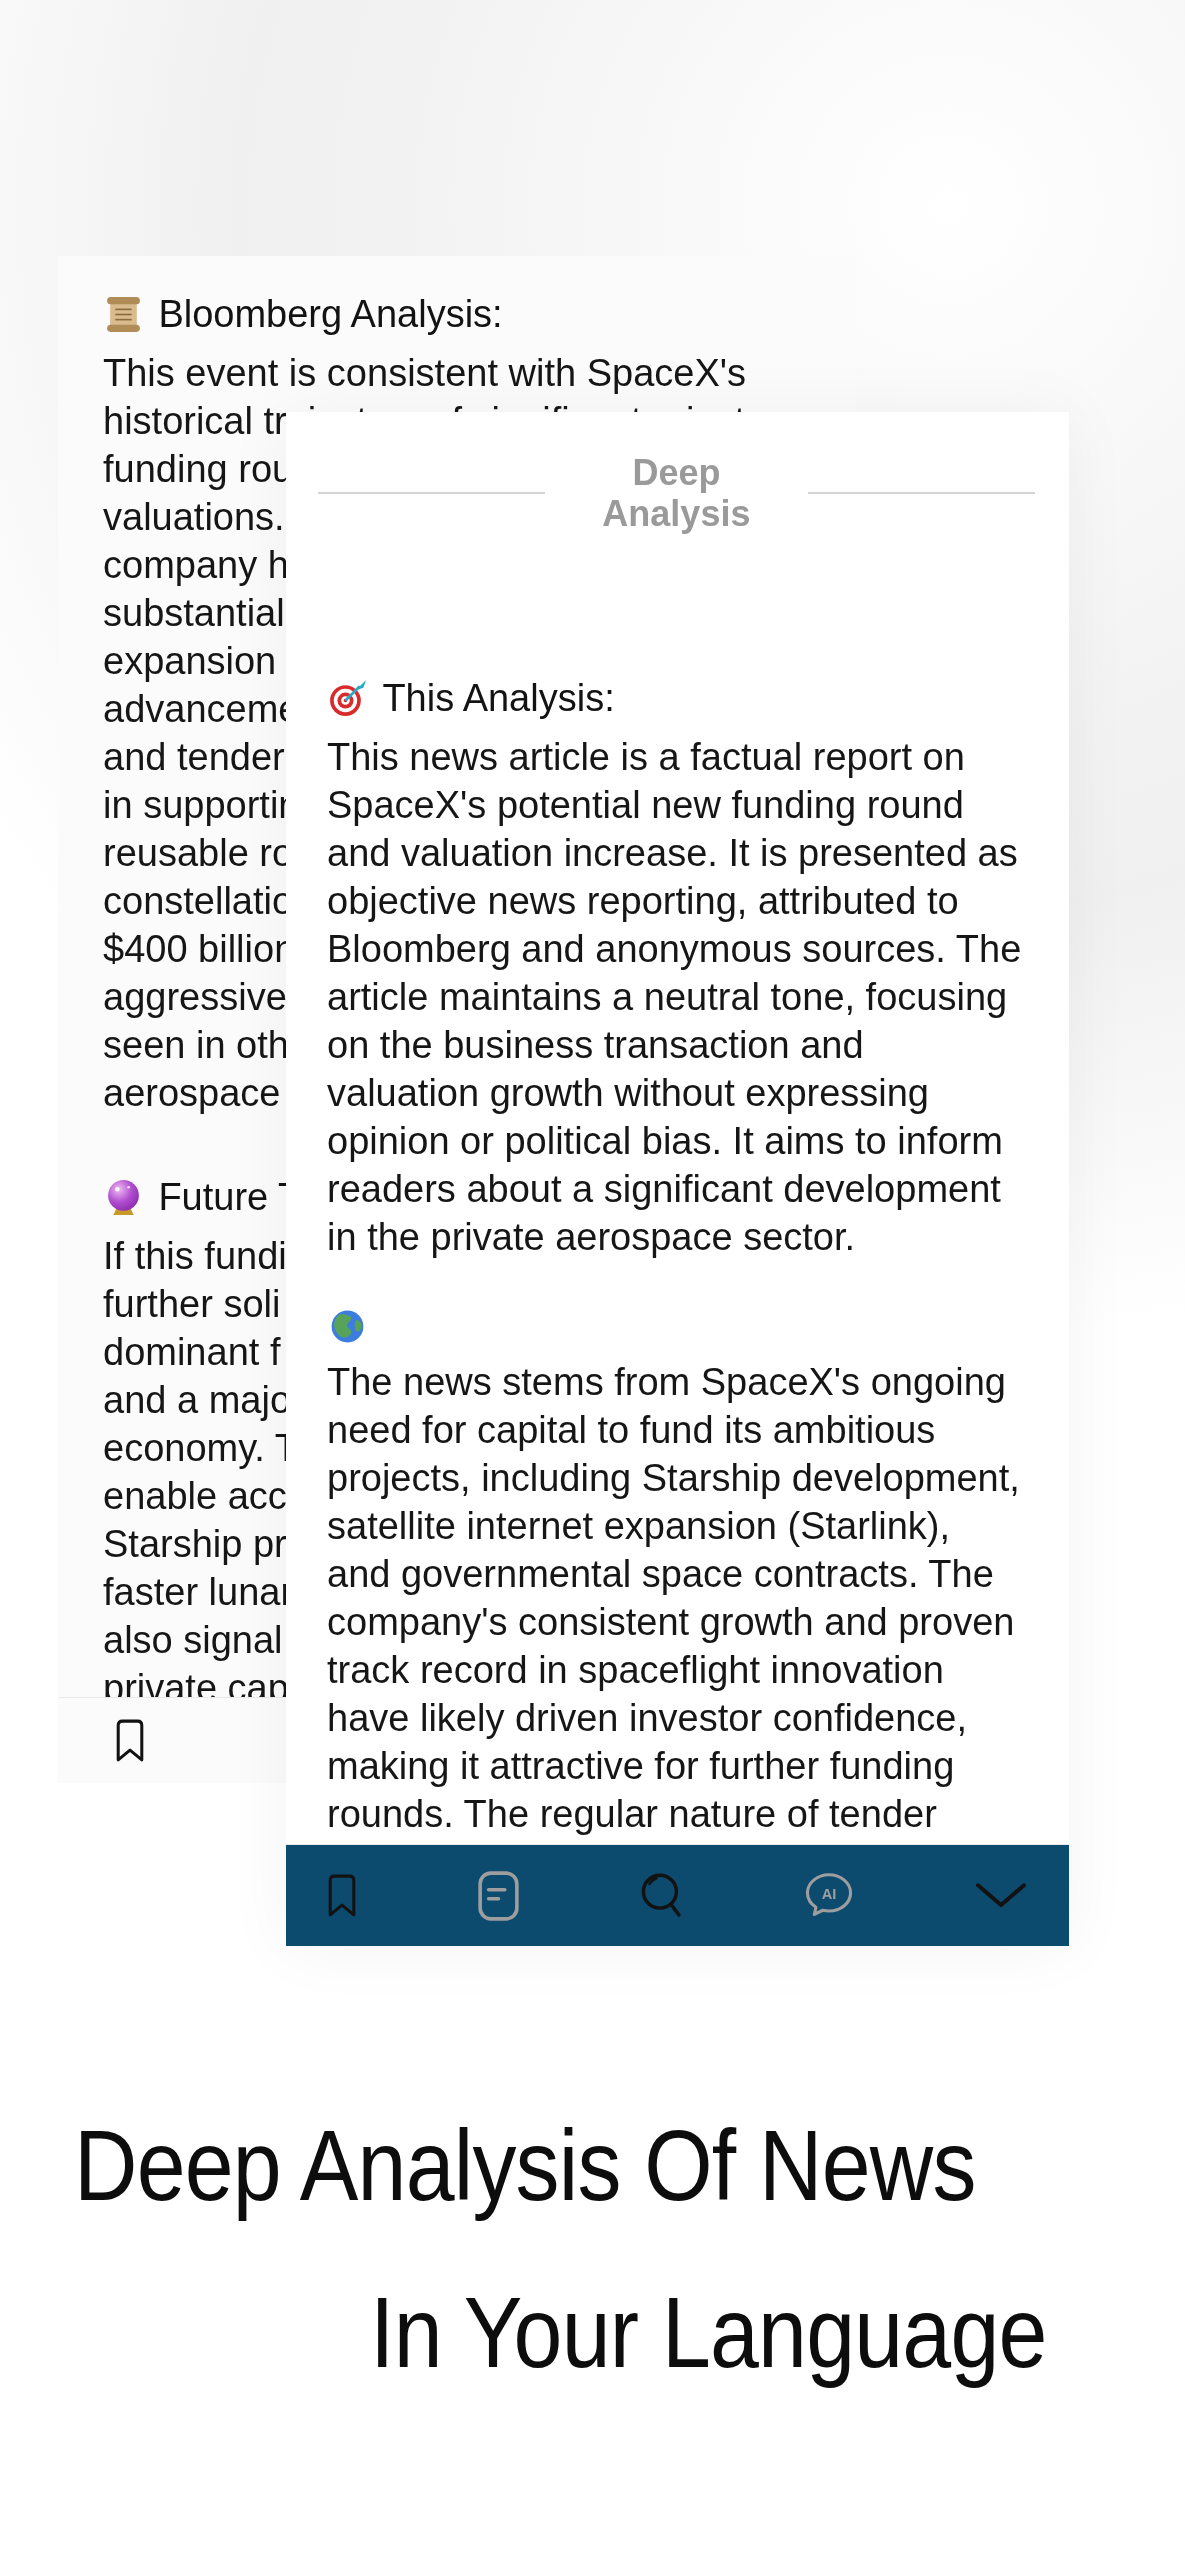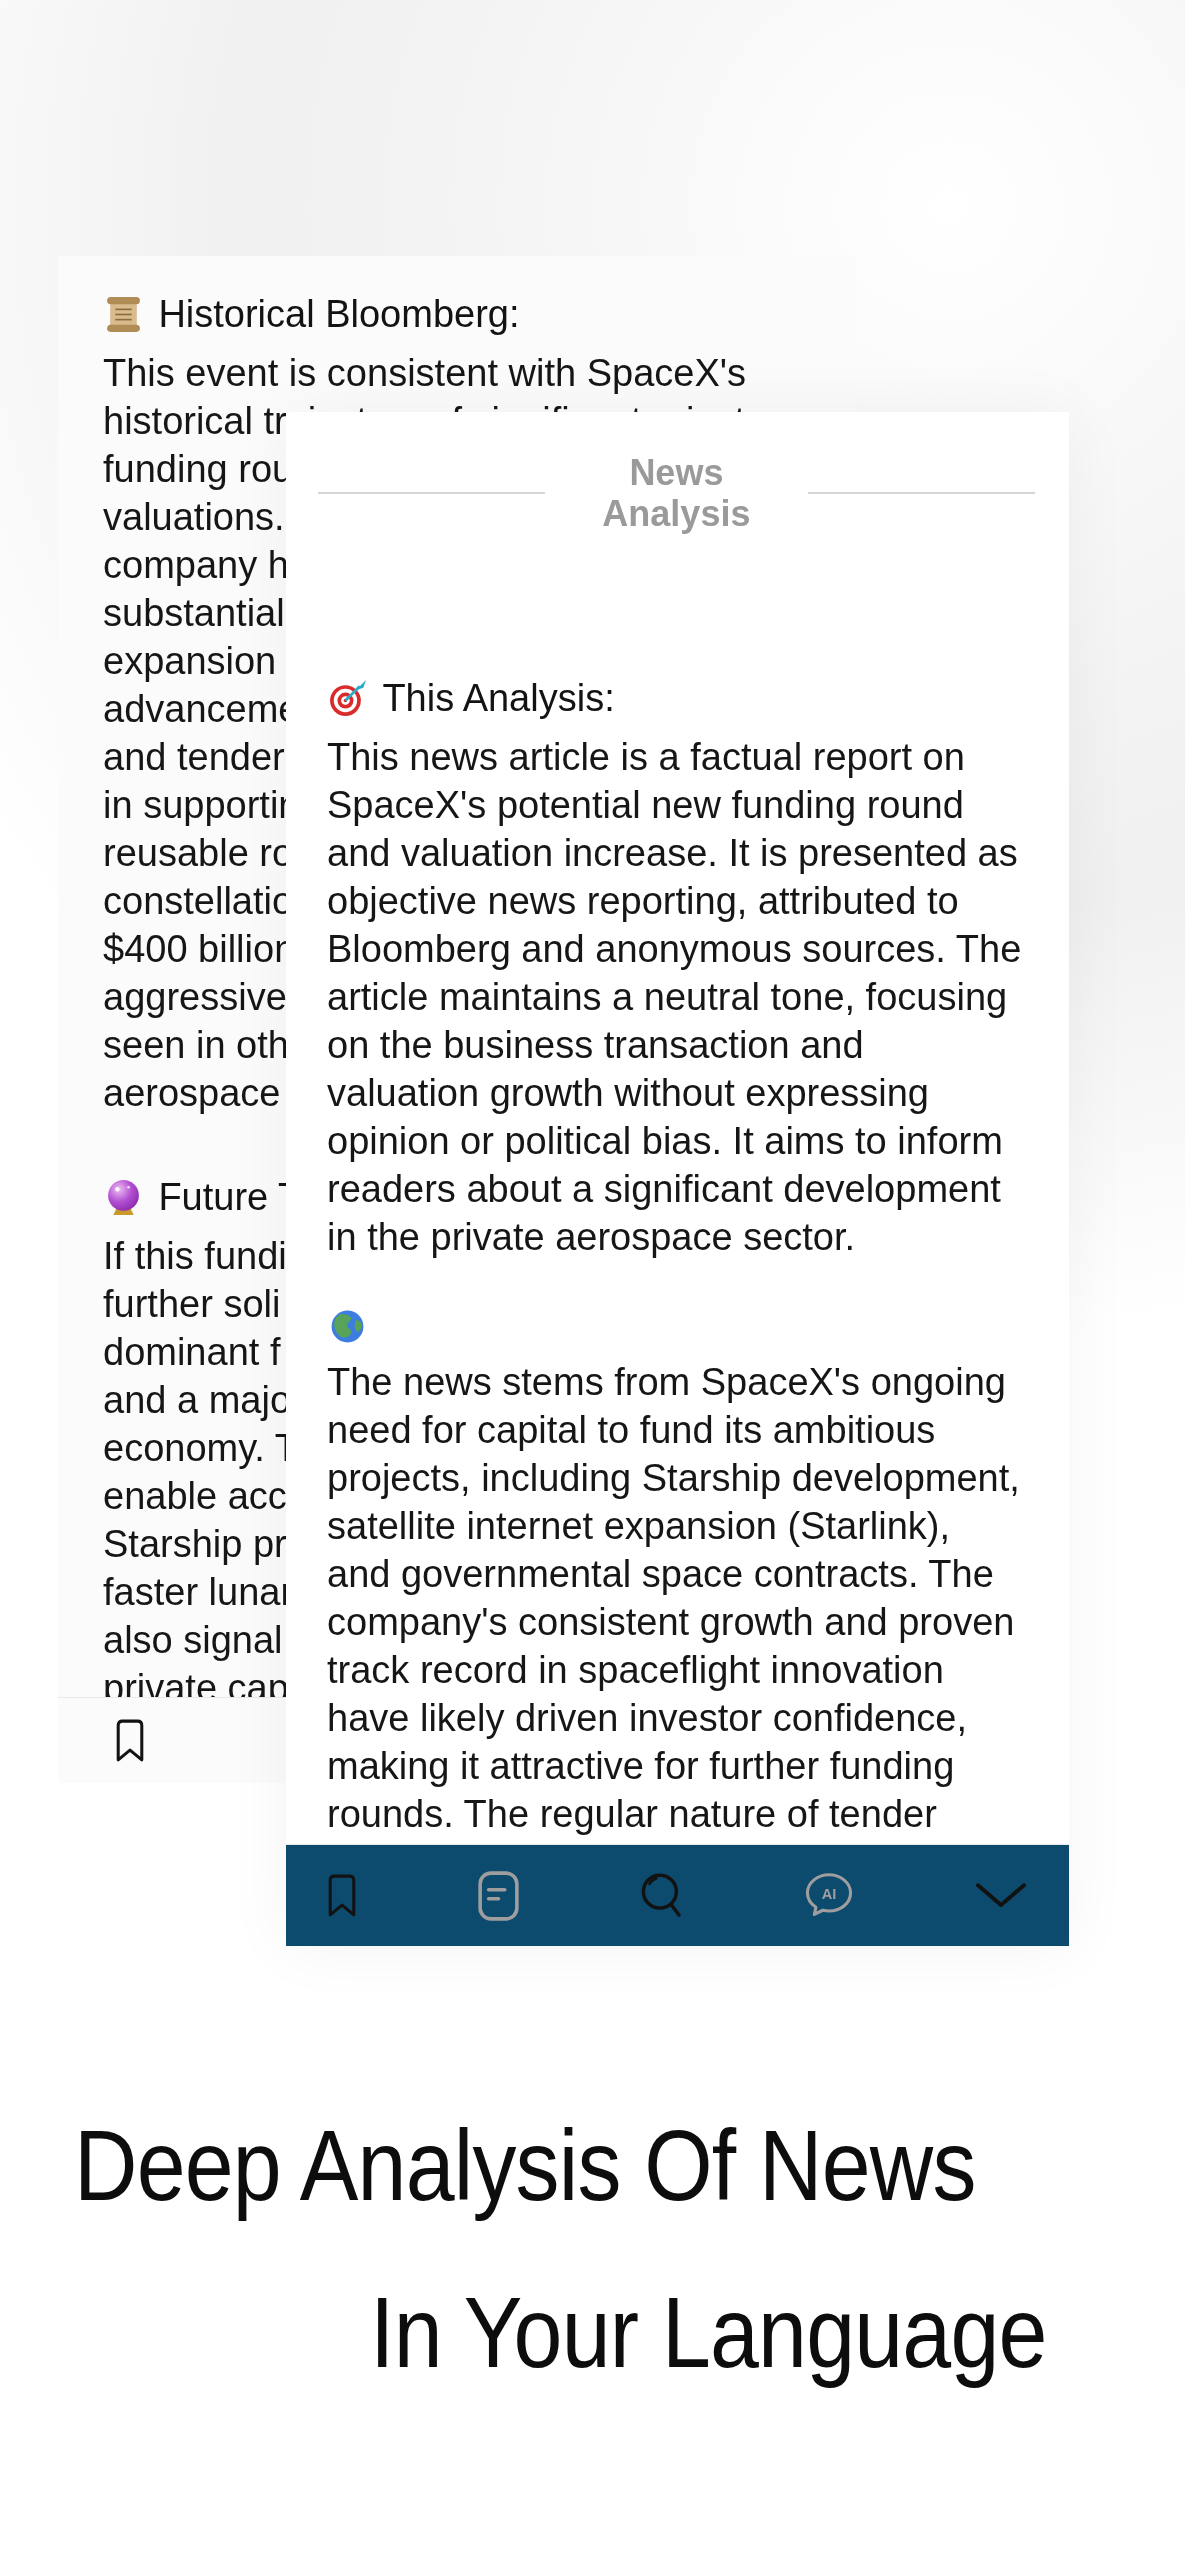--- a/index.html
+++ b/index.html
@@ -58,21 +58,21 @@
             <rect x="7" y="5" width="26" height="30" rx="3" fill="#d9bb8d"></rect>
             <rect x="4" y="3" width="32" height="7" rx="3.5" fill="#b08d57"></rect>
             <rect x="4" y="30" width="32" height="7" rx="3.5" fill="#b08d57"></rect>
             <g stroke="#8a6d3b" stroke-width="1.6">
               <line x1="12" y1="15" x2="28" y2="15"></line>
               <line x1="12" y1="20" x2="28" y2="20"></line>
               <line x1="12" y1="25" x2="28" y2="25"></line>
             </g>
           </svg>
         </span>
-        <span>Historical Bloomberg:</span>
+        <span>Bloomberg Analysis:</span>
       </div>
       <div class="lines">
           <div class="t-line">This event is consistent with SpaceX's</div>
           <div class="t-line">historical trajectory of significant private</div>
           <div class="t-line">funding rou</div>
           <div class="t-line">valuations.</div>
           <div class="t-line">company h</div>
           <div class="t-line">substantial</div>
           <div class="t-line">expansion a</div>
           <div class="t-line">advanceme</div>
@@ -125,21 +125,21 @@
         <svg width="32" height="45" viewBox="0 0 38 52">
           <path d="M10 3 H28 Q33 3 33 8 V49 L19 37.5 L5 49 V8 Q5 3 10 3 Z" fill="none" stroke="currentColor" stroke-width="3.6" stroke-linejoin="round"></path>
         </svg>
       </span>
     </div>
   </section>
 
   <section class="card card-front">
     <div class="hdr">
       <span class="hline"></span>
-      <span class="hdr-title">News Analysis</span>
+      <span class="hdr-title">Deep Analysis</span>
       <span class="hline"></span>
     </div>
 
     <div class="sec sec-first">
       <div class="sec-title">
         <span class="emoji">
           <svg viewBox="0 0 40 40">
             <circle cx="18" cy="22" r="15" fill="#d92b2b"></circle>
             <circle cx="18" cy="22" r="11.4" fill="#ffffff"></circle>
             <circle cx="18" cy="22" r="7.8" fill="#d92b2b"></circle>

